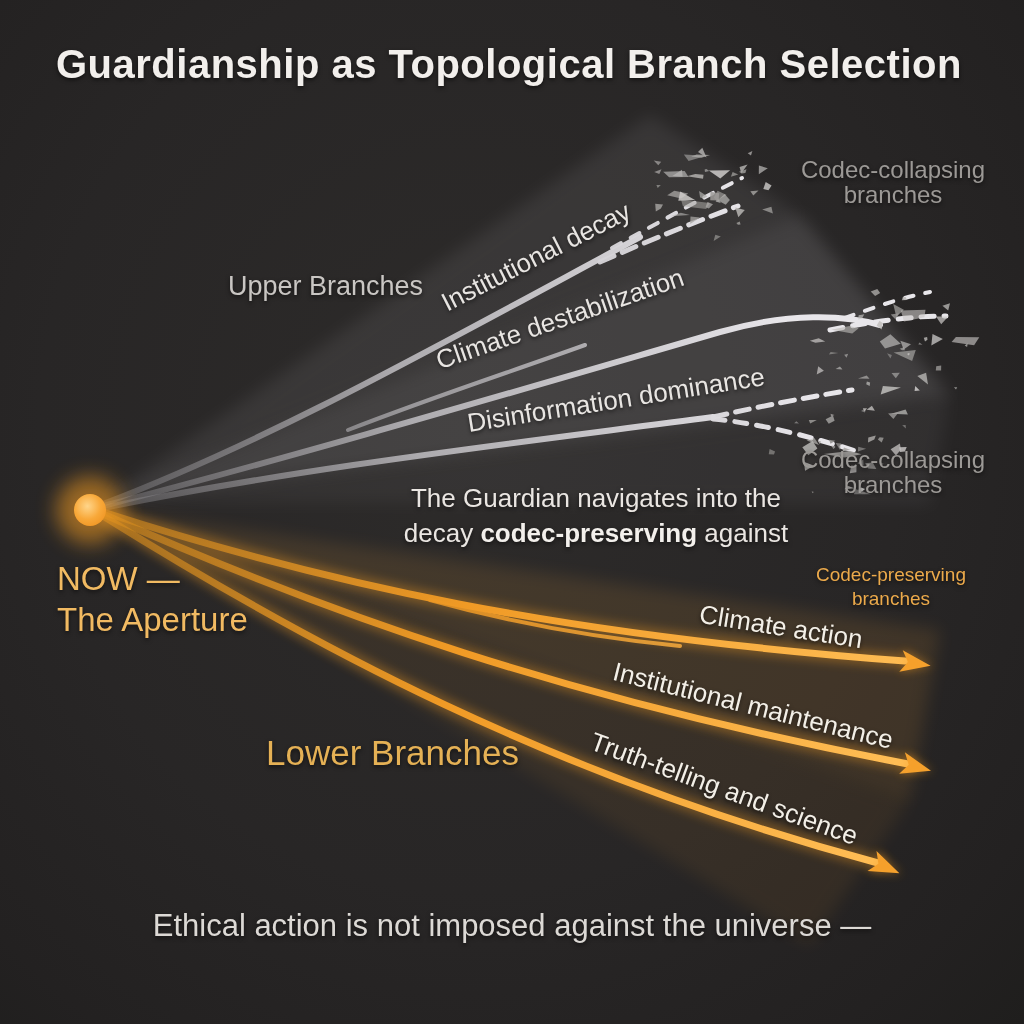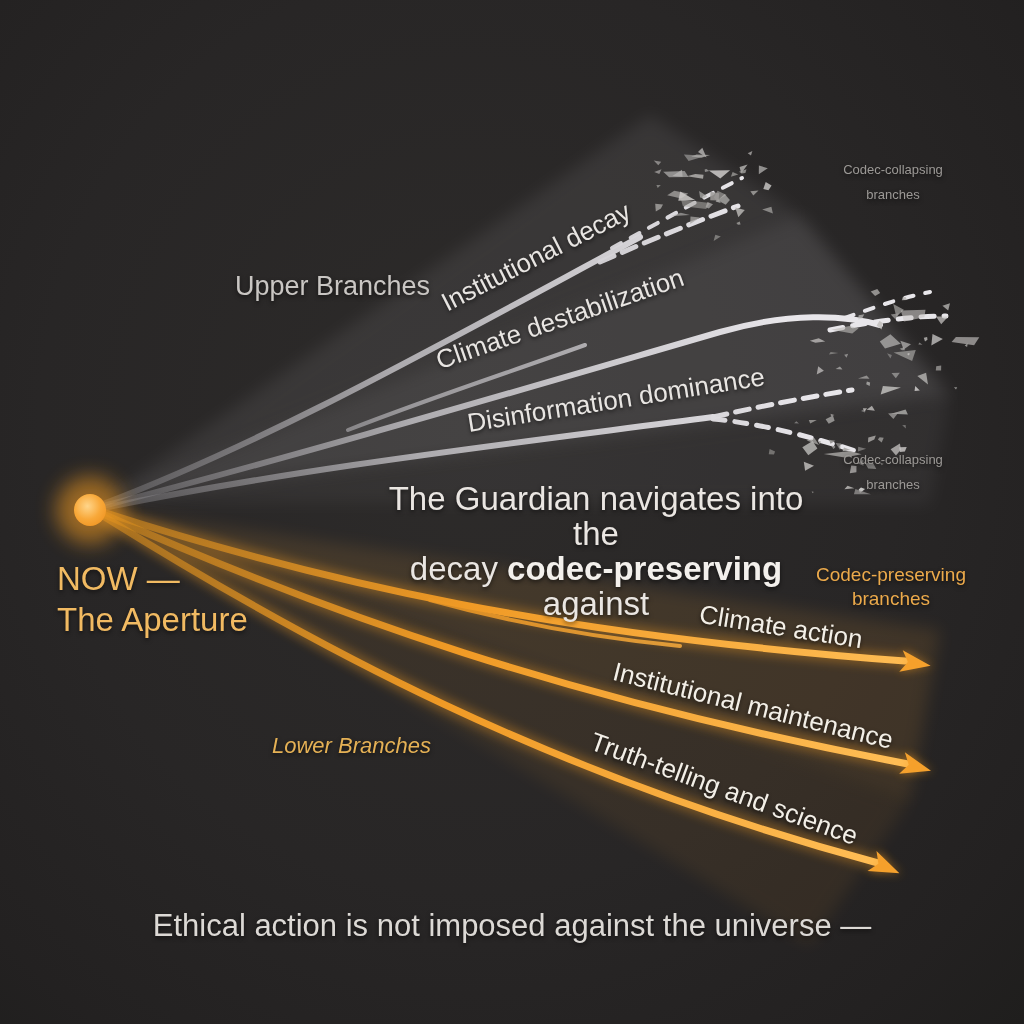--- a/index.html
+++ b/index.html
@@ -5,30 +5,30 @@
   html,body{margin:0;padding:0;background:#1e1d1c;}
   #stage{
     position:relative;width:1024px;height:1024px;overflow:hidden;
     background:radial-gradient(ellipse at 46% 42%, #2d2b2a 0%, #282626 55%, #232121 85%, #1f1e1d 100%);
     font-family:"Liberation Sans","DejaVu Sans",sans-serif;
   }
   #diagram-svg{position:absolute;left:0;top:0;z-index:1;}
   .txt{position:absolute;z-index:4;white-space:nowrap;text-shadow:0 2px 4px rgba(0,0,0,0.55);}
   .title{left:56px;top:42px;font-size:40px;font-weight:bold;color:#f2efec;letter-spacing:0.5px;}
   .subtitle{left:57px;top:110px;font-size:25px;line-height:33px;color:#a5a2a0;}
-  .upper-label{left:228px;top:271px;font-size:27px;color:#c9c6c3;margin-left:7px;}
-  .lower-label{left:272px;top:733px;font-size:22px;color:#e5b155;font-style:italic;}
+  .upper-label{left:228px;top:271px;font-size:27px;color:#c9c6c3;}
+  .lower-label{left:266px;top:733px;font-size:35px;color:#e5b155;}
   .now-label{left:57px;top:558px;font-size:33px;line-height:41px;color:#f1ba62;}
   .rot{transform-origin:center center;}
   .gray-branch-label{font-size:26px;color:#e8e5e2;}
   .orange-branch-label{font-size:26px;color:#f3efe7;}
-  .outcome{width:220px;text-align:center;font-size:13px;line-height:25px;white-space:normal;}
+  .outcome{width:220px;text-align:center;font-size:24px;line-height:25px;white-space:normal;}
   .outcome.gray{color:#9c9996;}
   .outcome.orange{color:#ecaa4b;font-size:19px;line-height:24px;}
-  .center-note{left:386px;top:481px;width:420px;text-align:center;font-size:33px;line-height:35px;color:#eae6e2;white-space:normal;}
+  .center-note{left:386px;top:481px;width:420px;text-align:center;font-size:26px;line-height:35px;color:#eae6e2;white-space:normal;}
   .center-note b{color:#f3f0ec;}
   .footer{left:0;top:906px;width:1024px;text-align:center;font-size:31px;line-height:39px;color:#dcd9d5;white-space:normal;}
 </style>
 </head>
 <body>
 
 <div id="stage">
 
   <svg id="diagram-svg" width="1024" height="1024" viewBox="0 0 1024 1024">
     <defs>
@@ -210,20 +210,21 @@
       <path d="M0,-12 L32,0 L0,12 L7,0 Z" transform="translate(902,763) rotate(15)"></path>
       <path d="M0,-12 L32,0 L0,12 L7,0 Z" transform="translate(872,861) rotate(24)"></path>
     </g>
 
     <g>
       <circle cx="90" cy="510" r="34" fill="#f59d20" opacity="0.55" filter="url(#blur10)"></circle>
       <circle cx="90" cy="510" r="16" fill="url(#gradDot)"></circle>
     </g>
   </svg>
 
+  <div class="txt title">Guardianship as Topological Branch Selection</div>
 
 
   <div class="txt upper-label">Upper Branches</div>
 
   <div class="txt rot gray-branch-label" style="left:536px;top:257px;transform:translate(-50%,-50%) rotate(-27deg);">Institutional decay</div>
   <div class="txt rot gray-branch-label" style="left:560px;top:319px;transform:translate(-50%,-50%) rotate(-19deg);">Climate destabilization</div>
   <div class="txt rot gray-branch-label" style="left:616px;top:400px;transform:translate(-50%,-50%) rotate(-9deg);">Disinformation dominance</div>
 
   <div class="txt outcome gray" style="left:783px;top:157px;">
     <div>Codec-collapsing</div>

